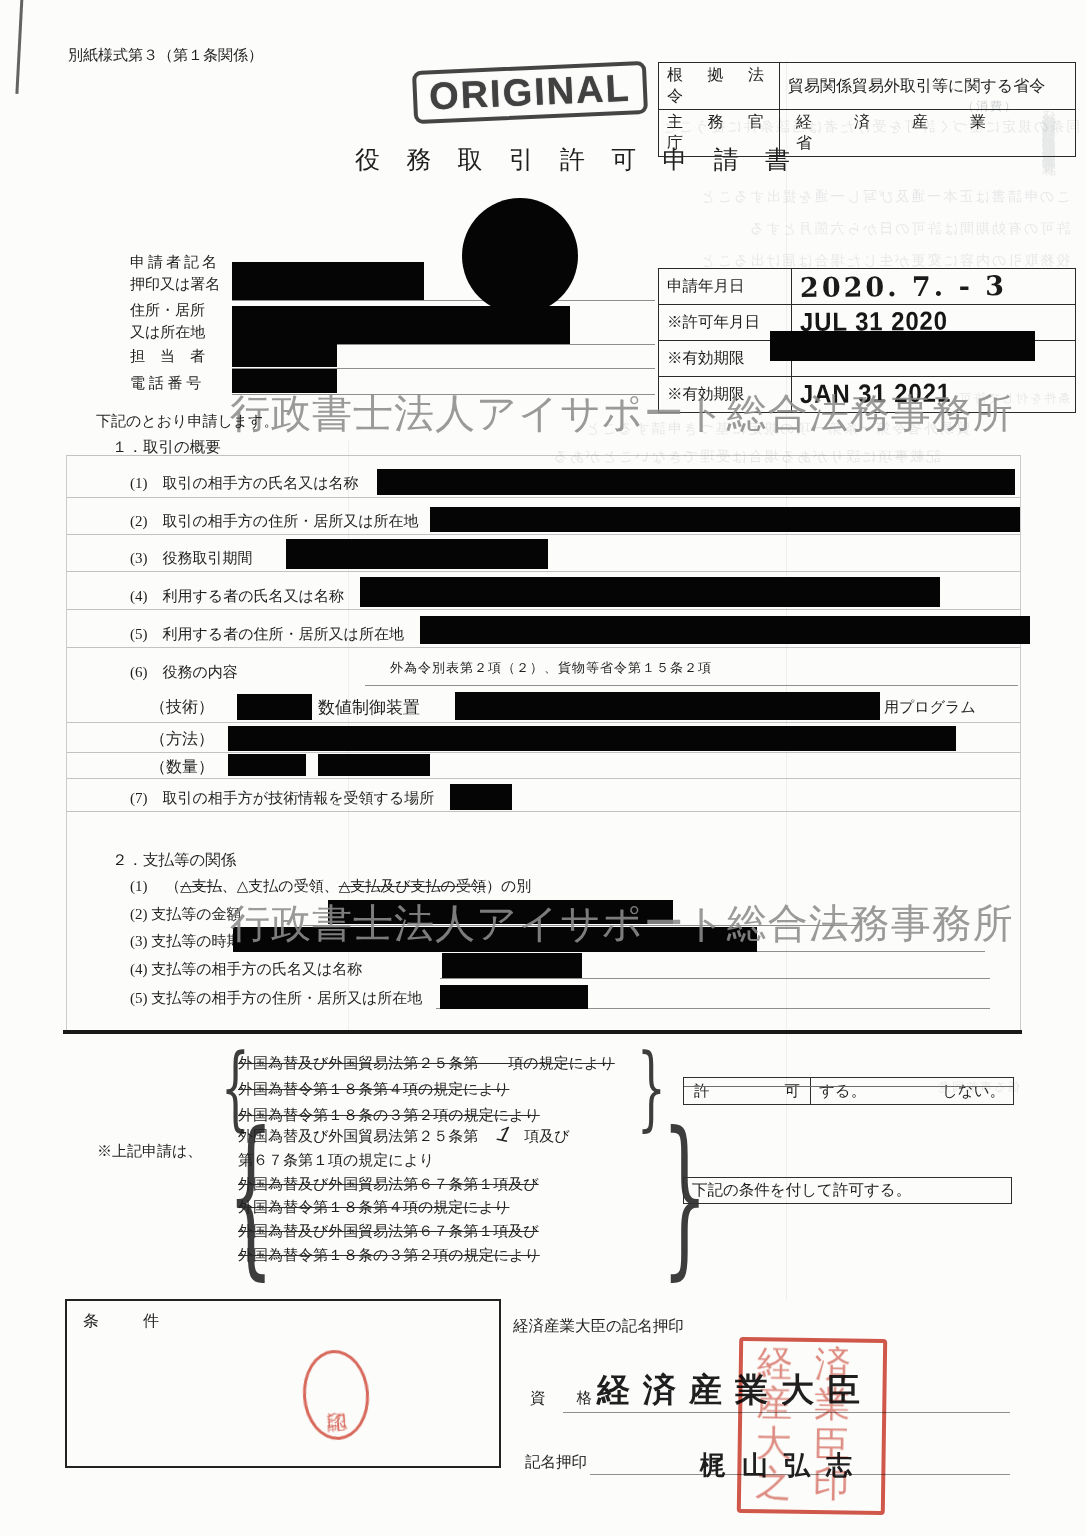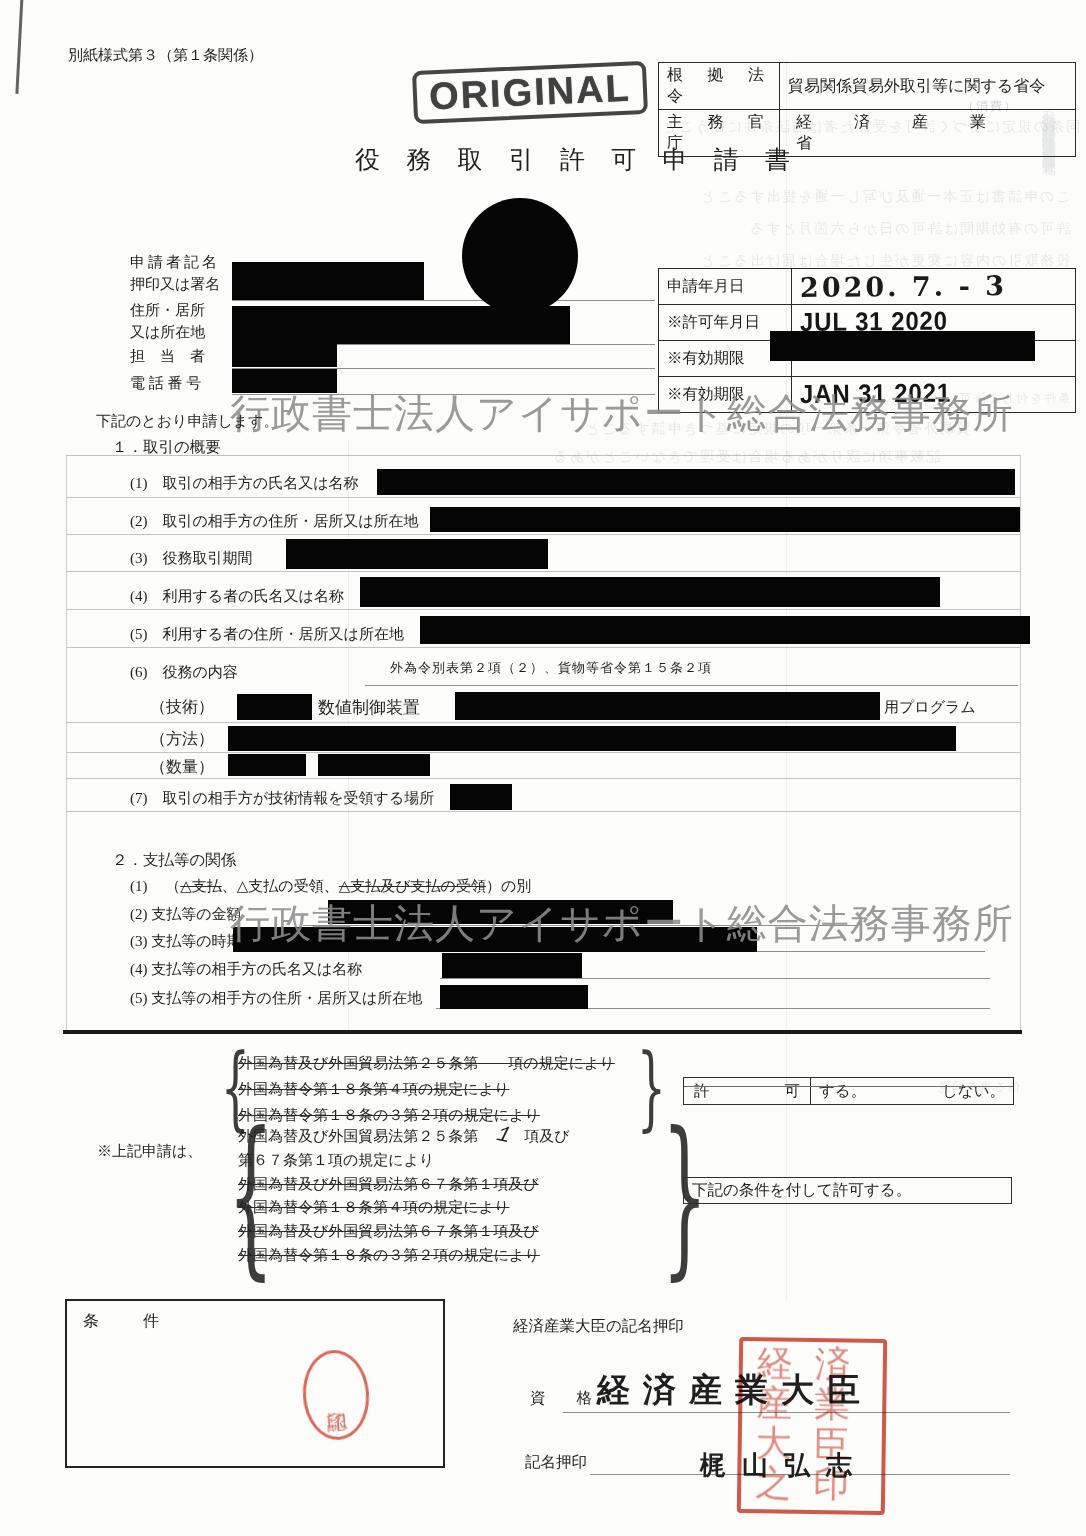--- a/index.html
+++ b/index.html
@@ -41,21 +41,21 @@
   .law-line{font-size:15px;line-height:26px;}
   .g2 .law-line{line-height:23.8px;}
   .struck{text-decoration:line-through;text-decoration-thickness:1.4px;text-decoration-color:#2b2b2b;}
   .hand{display:inline-block;font-size:22px;font-style:italic;transform:rotate(12deg);margin:0 10px 0 14px;font-family:"DejaVu Serif",serif;}
   .brace{position:absolute;font-family:"DejaVu Serif",serif;color:#3d3d3d;font-weight:400;line-height:1;}
   .permitbox{position:absolute;left:683px;top:1077px;width:329px;height:26px;border:1.6px solid #2f2f2f;display:flex;z-index:5;}
   .permitbox .cell-l{width:106px;border-right:1.4px solid #2f2f2f;display:flex;justify-content:space-between;align-items:center;padding:0 10px;font-size:15.5px;}
   .permitbox .cell-r{flex:1;display:flex;justify-content:space-between;align-items:center;padding:0 8px;font-size:15.5px;}
   .permit-innerline{position:absolute;left:0;top:8px;width:100%;height:1px;background:#6d6d6d;}
   .grantbox{position:absolute;left:683px;top:1177px;width:329px;height:27px;border:1.5px solid #2f2f2f;font-size:15.5px;display:flex;align-items:center;padding-left:8px;box-sizing:border-box;z-index:5;}
-  .condbox{position:absolute;left:65px;top:1299px;width:380px;height:169px;border:2px solid #222;box-sizing:border-box;z-index:5;}
+  .condbox{position:absolute;left:65px;top:1299px;width:436px;height:169px;border:2px solid #222;box-sizing:border-box;z-index:5;}
   .cond-head{position:absolute;left:16px;top:10px;font-size:16px;letter-spacing:14px;}
   .cond-body{position:absolute;left:20px;top:44px;width:390px;font-size:15.5px;line-height:27px;white-space:normal;}
   .seal-big{
     position:absolute;left:738px;top:1338px;width:140px;height:168px;z-index:60;
     border:4px solid rgba(199,48,31,.8);border-radius:4px;transform:rotate(.8deg);
     mix-blend-mode:multiply;overflow:hidden;
   }
   .seal-big .seal-chars{
     position:absolute;left:4px;top:2px;width:130px;display:flex;flex-wrap:wrap;
     font-size:36px;line-height:40px;color:rgba(199,48,31,.55);filter:blur(.4px);

